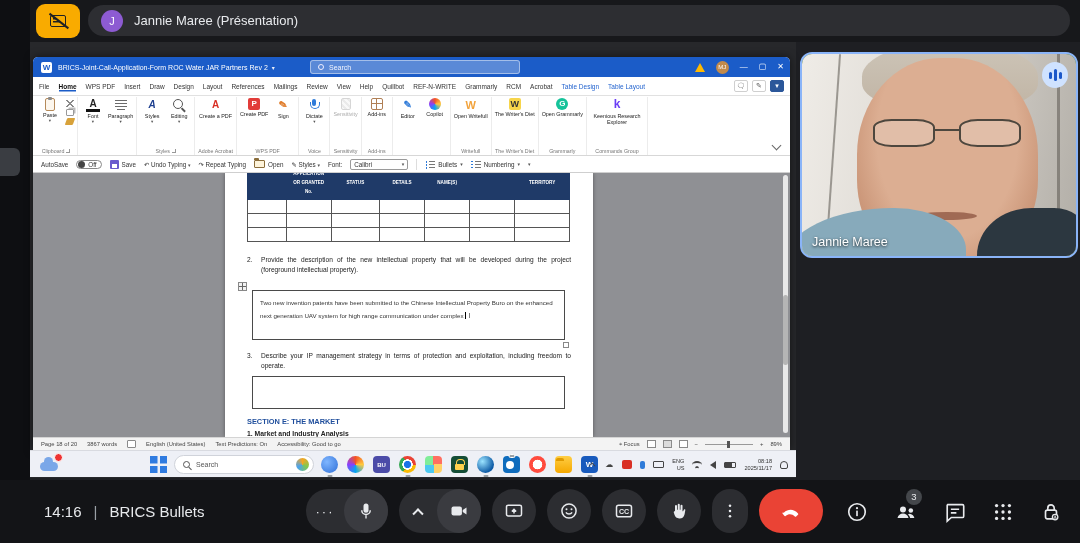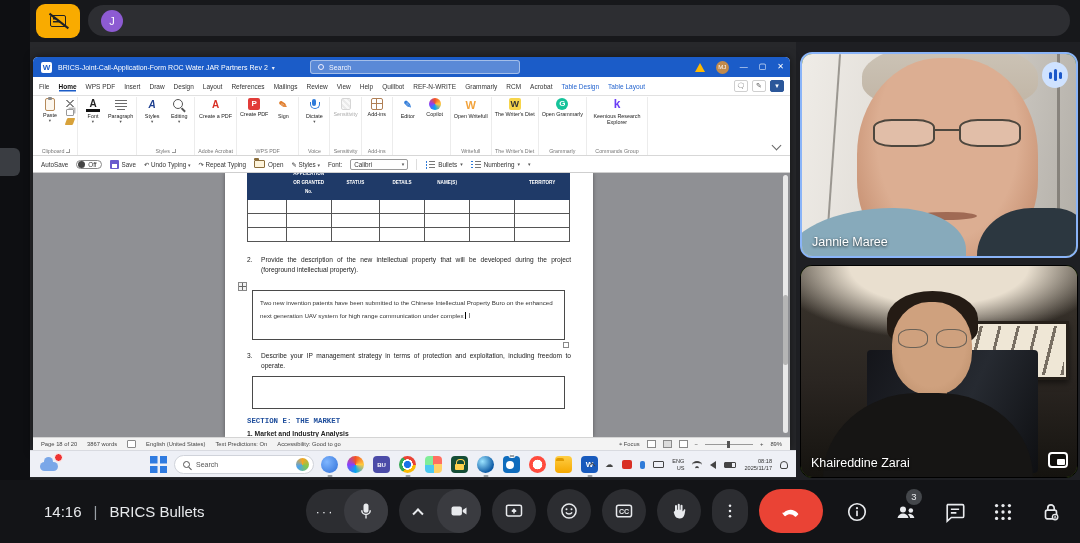--- a/index.html
+++ b/index.html
@@ -231,20 +231,21 @@
   <div class="left-strip">
     <div class="edge-handle"></div>
   </div>
 
   <header class="topbar">
     <button class="present-btn">
       <span class="present-ico"></span>
     </button>
     <div class="presenter-pill">
       <span class="pav">J</span>
+      <span>Jannie Maree (Présentation)</span>
     </div>
   </header>
 
   <main class="share-region">
     <div class="word">
 
       <div class="wtitle">
         <span class="wicon">W</span>
         <span class="wdoctitle">BRICS-Joint-Call-Application-Form ROC Water JAR Partners Rev 2</span>
         <span class="wcaret">▾</span>
@@ -570,21 +571,21 @@
             <span class="resizer"></span>
           </div>
 
           <div class="qitem" style="top:178px;">
             <span class="qnum">3.</span>
             <span class="qtext">Describe your IP management strategy in terms of protection and exploitation, including freedom to operate.</span>
           </div>
 
           <div class="ansbox" style="top:203px;height:33px;"></div>
 
-          <div class="secthead" style="top:244px;font-family:Liberation Mono, monospace;">SECTION E: THE MARKET</div>
+          <div class="secthead" style="top:244px;">SECTION E: THE MARKET</div>
           <div class="subitem" style="top:257px;">1.   Market and Industry Analysis</div>
         </div>
         <div class="vscroll">
             <span class="vthumb"></span>
           </div>
       </div>
 
       <div class="wstatus">
         <span>Page 18 of 20</span>
         <span>3867 words</span>
@@ -692,37 +693,20 @@
       <span class="j-shoulder"></span>
     </div>
     <span class="audioind">
         <i style="height:7px;"></i>
         <i style="height:12px;"></i>
         <i style="height:7px;"></i>
       </span>
     <span class="vname">Jannie Maree</span>
   </div>
 
-  <div class="vt vt2">
-    <div class="k-wall">
-      <span class="k-ceil"></span>
-      <span class="k-frame"></span>
-      <span class="k-tv"></span>
-      <span class="k-neck"></span>
-      <span class="k-hair"></span>
-      <span class="k-face"></span>
-      <span class="k-gl">
-          <span class="k-lens" style="left:0;"></span>
-          <span class="k-lens" style="right:0;"></span>
-        </span>
-      <span class="k-body"></span>
-    </div>
-    <span class="pip"></span>
-    <span class="vname">Khaireddine Zarai</span>
-  </div>
 
   <footer class="callbar">
     <div class="cb-left">
       <span>14:16</span>
       <span class="cb-sep">|</span>
       <span>BRICS Bullets</span>
     </div>
 
     <div class="controls">
       <span class="cpill">

